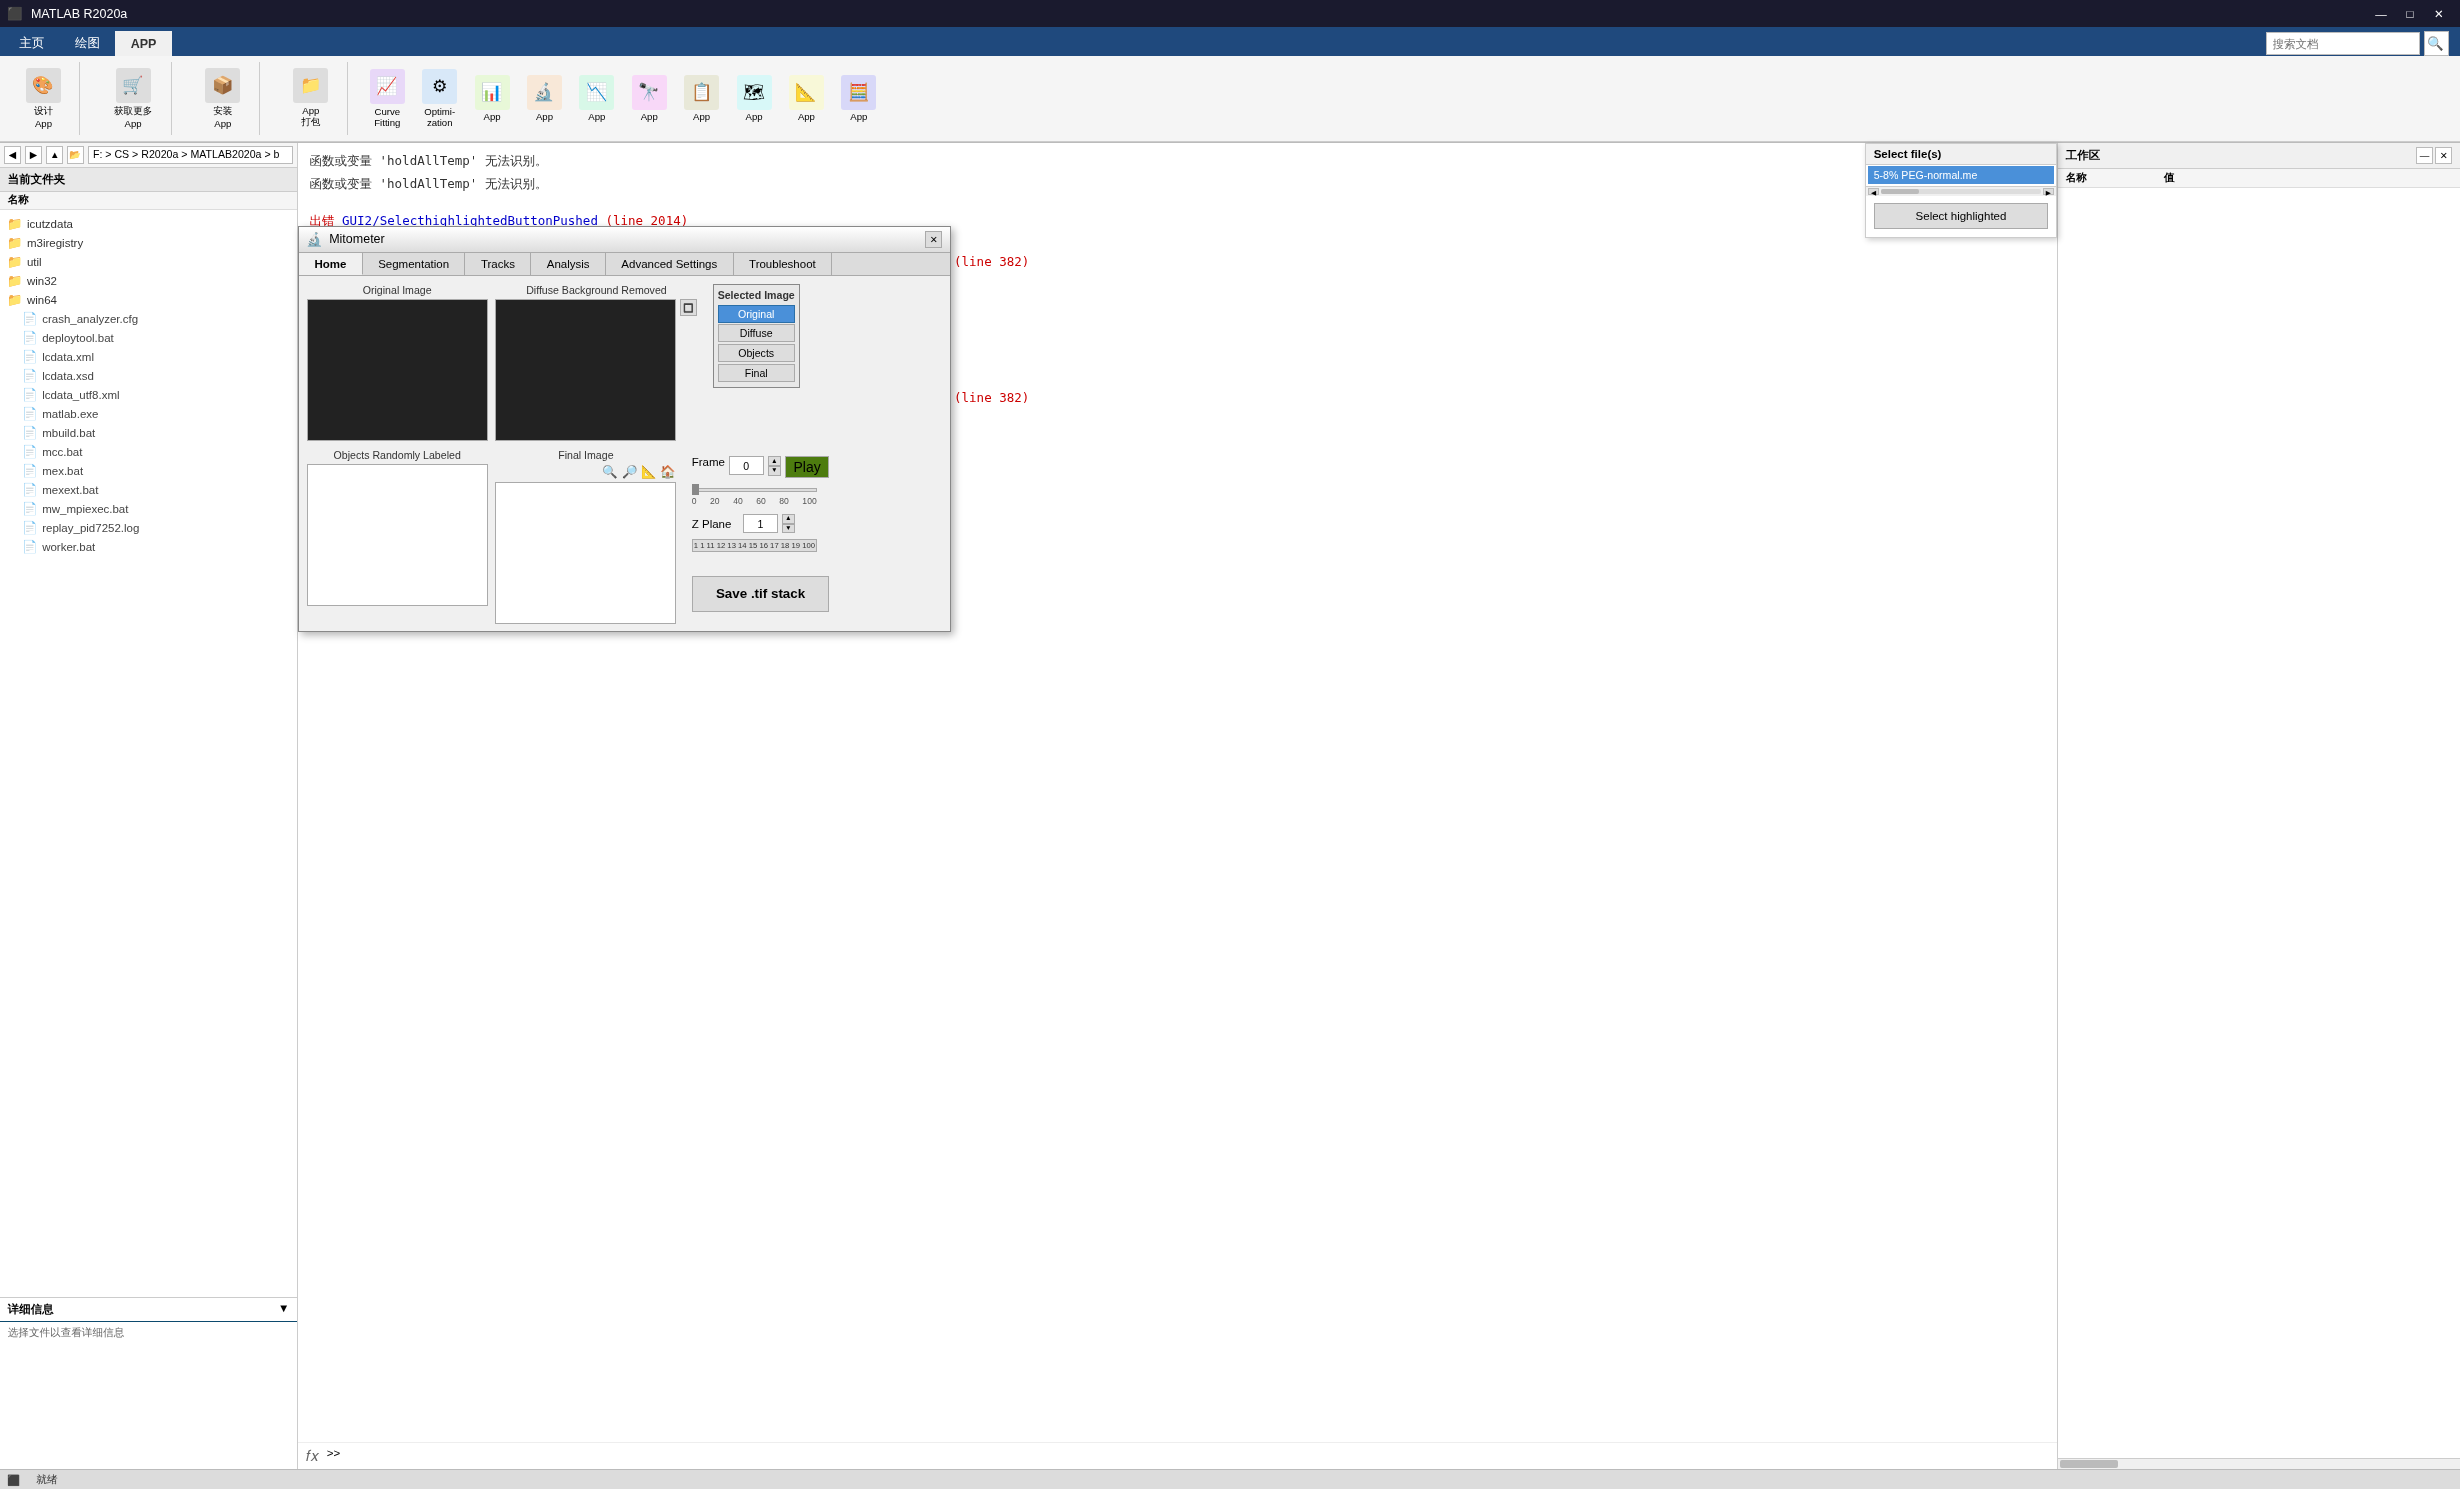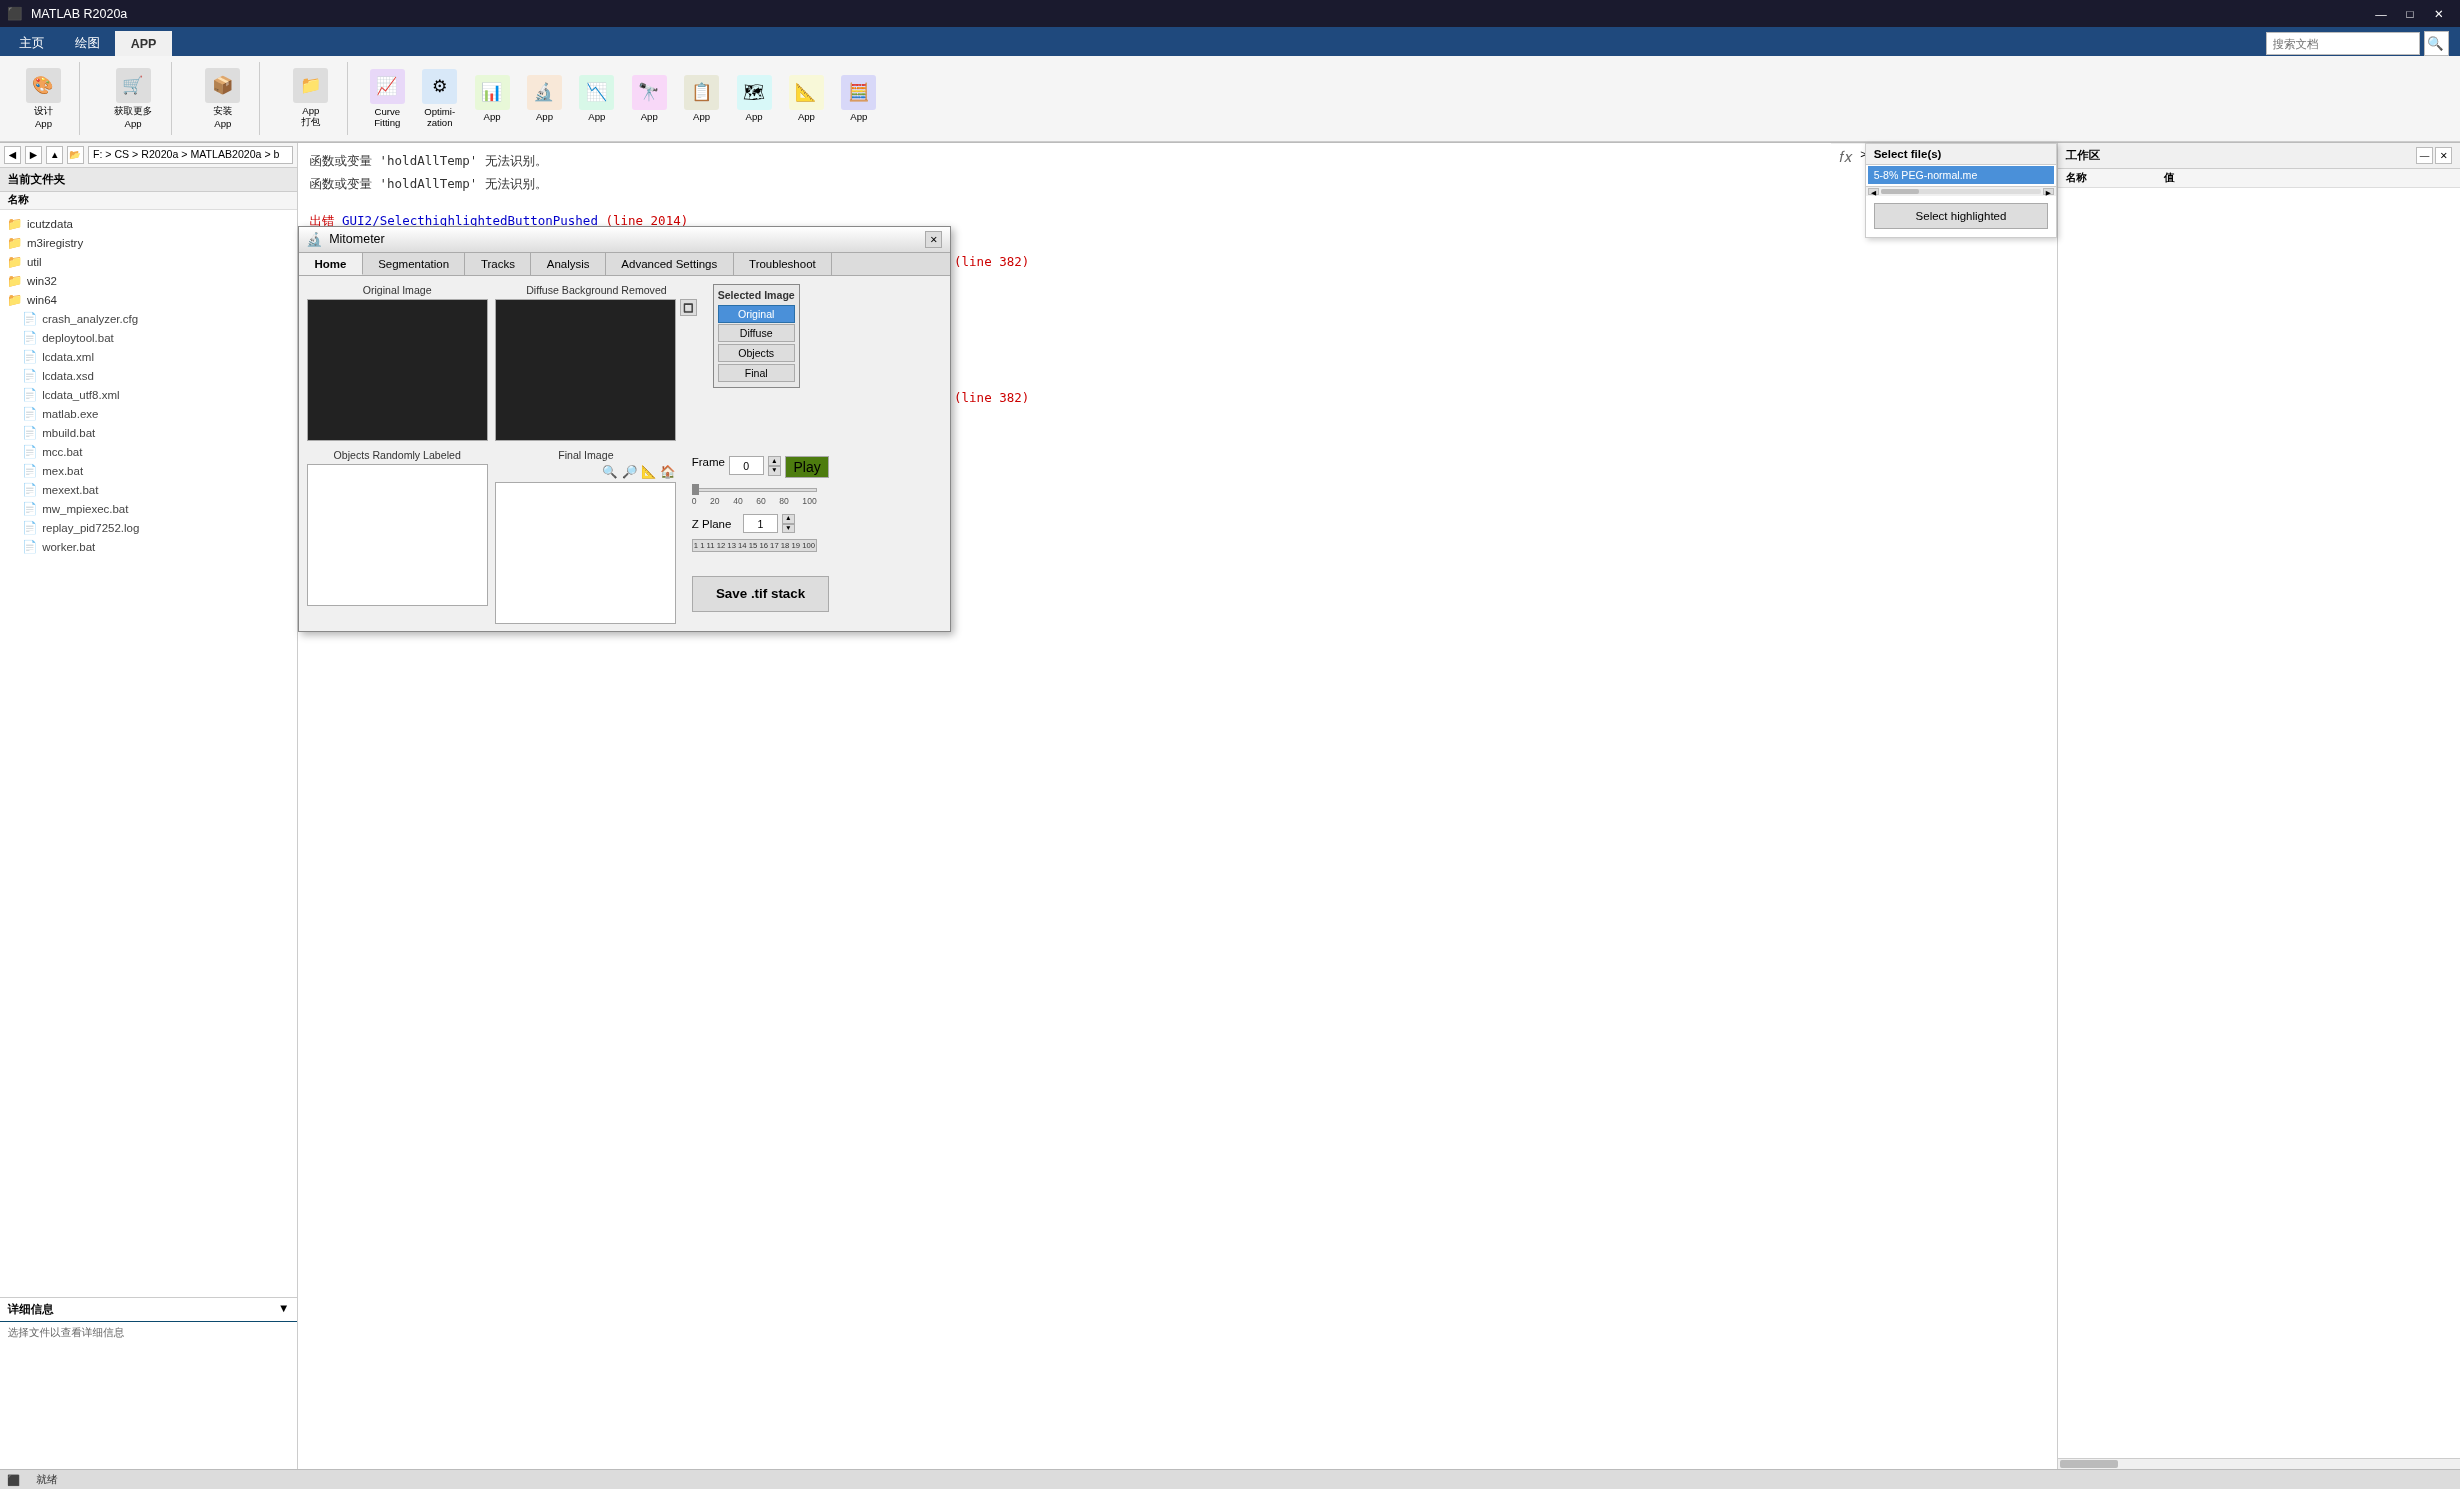--- a/index.html
+++ b/index.html
@@ -603,21 +603,21 @@
 
     <div style="border-top:1px solid #ccc;padding:3.8px 7.7px;">
       <span style="font-size:11.5px;font-weight:bold;">详细信息</span>
       <button style="float:right;border:none;background:transparent;cursor:pointer;font-size:11.5px;">▼</button>
     </div>
     <div class="details-panel">
       <span>选择文件以查看详细信息</span>
     </div>
   </div>
 
-  <div style="flex:1;display:flex;flex-direction:row;background:white;">
+  <div style="flex:1;display:flex;flex-direction:column;background:white;">
 
     <div class="console">
       <div style="margin-bottom:3.8px;">
         <span class="console-text">函数或变量 'holdAllTemp' 无法识别。</span>
       </div>
       <div style="margin-bottom:3.8px;">
         <span class="console-text">函数或变量 'holdAllTemp' 无法识别。</span>
       </div>
       <br>
       <div style="margin-bottom:1.9px;">

